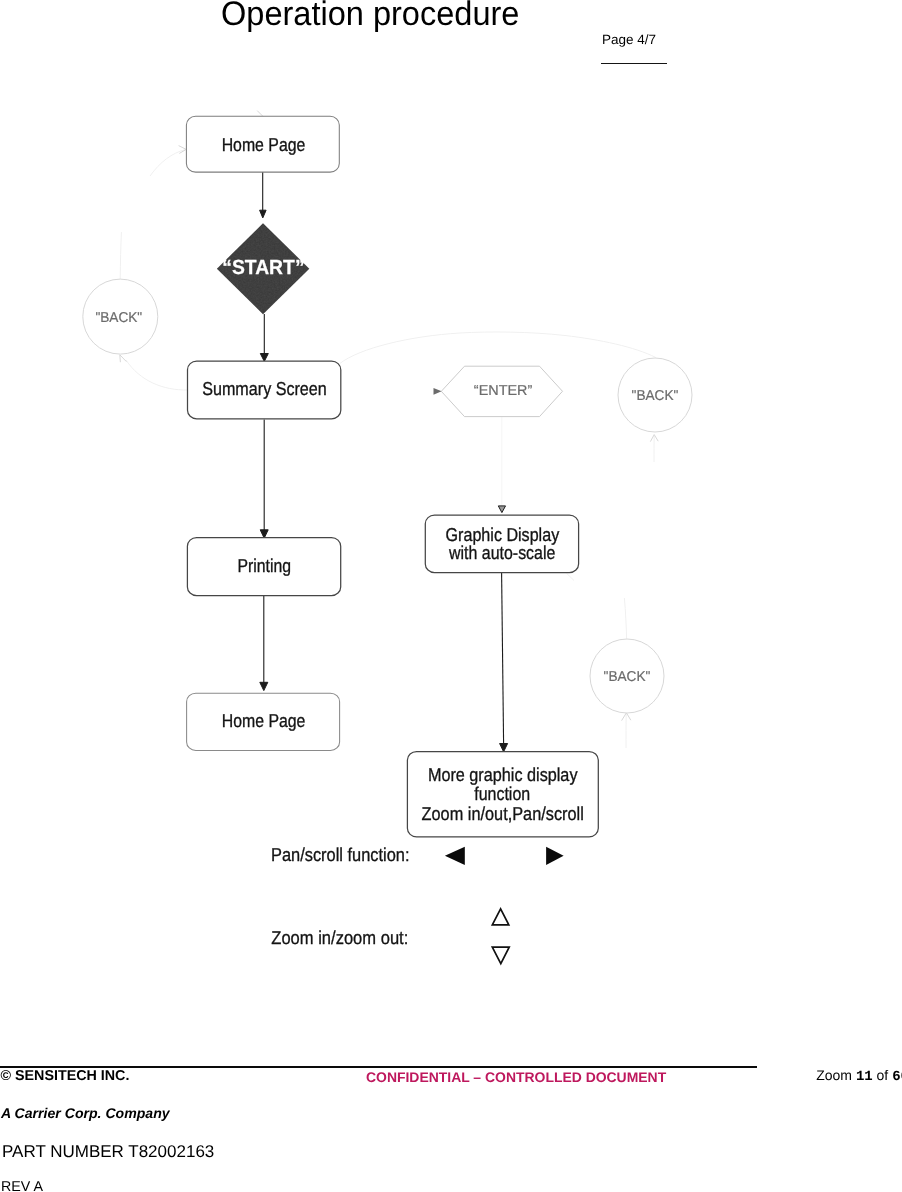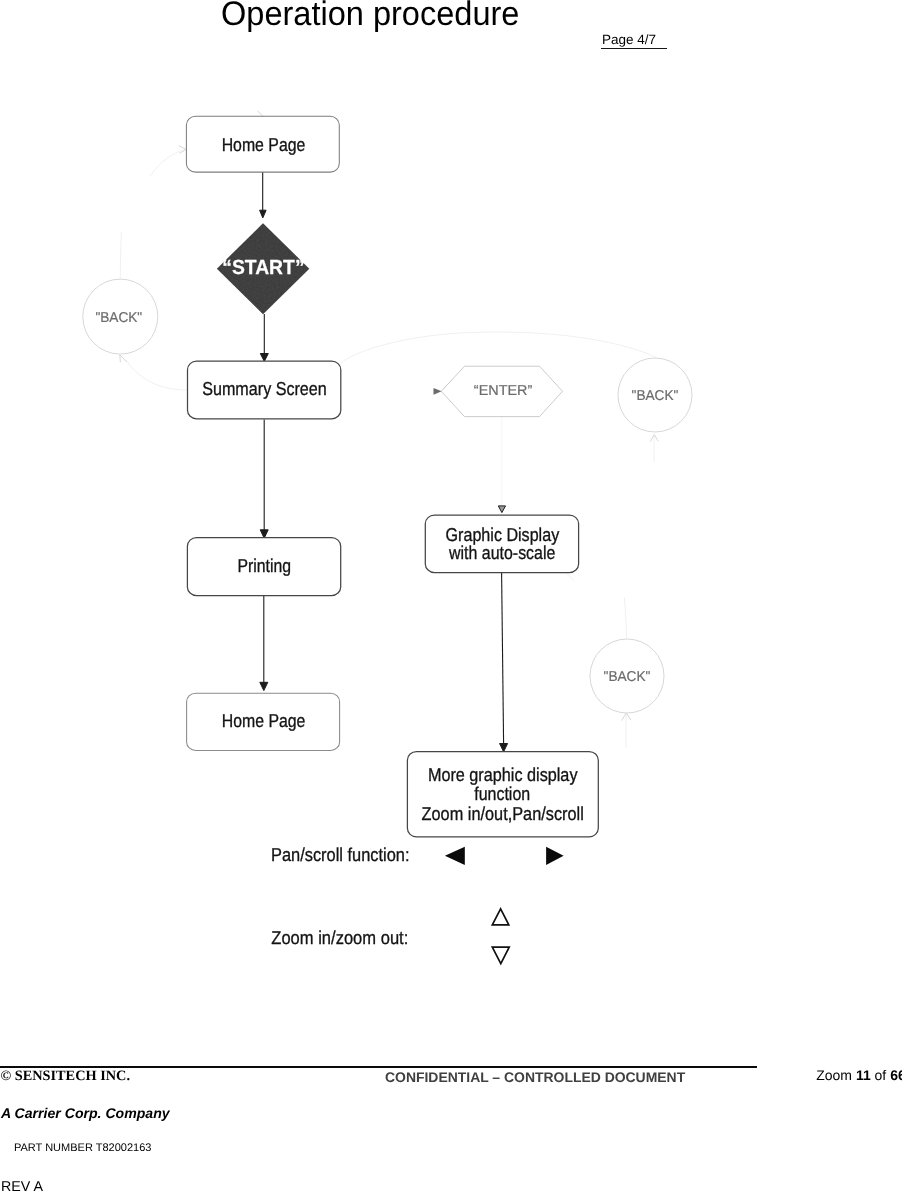--- a/index.html
+++ b/index.html
@@ -3,36 +3,36 @@
 <meta charset="utf-8">
 <title>Operation procedure</title>
 <style>
   html,body{margin:0;padding:0;background:#fff;}
   body{width:902px;height:1192px;position:relative;overflow:hidden;
        font-family:"Liberation Sans",sans-serif;color:#000;}
   *{-webkit-font-smoothing:antialiased;text-rendering:geometricPrecision;}
   .page{position:absolute;left:0;top:0;width:755px;height:1192px;transform:translateZ(0);}
   #doc-title{position:absolute;left:220.5px;top:1.3px;font-size:34px;line-height:26px;transform:scaleX(0.957);transform-origin:left top;}
   #page-indicator{position:absolute;left:601px;top:32.4px;font-size:13.5px;}
-  #page-indicator .ul{display:inline-block;border-bottom:1.3px solid #151515;padding-bottom:1px;padding-right:11px;padding-left:1px;}
+  #page-indicator .ul{display:inline-block;border-bottom:1.3px solid #151515;padding-bottom:16px;padding-right:11px;padding-left:1px;}
   svg.flow{position:absolute;left:0;top:0;width:902px;height:1060px;will-change:transform;transform:translateZ(0);}
   .flow text{font-family:"Liberation Sans",sans-serif;font-size:18.6px;fill:#131313;stroke:#131313;stroke-width:0.32px;paint-order:stroke fill;}
   .flow text.w{fill:#ffffff;stroke:#ffffff;stroke-width:0.25px;}
   .flow text.g{fill:#6b6b6b;stroke:#6b6b6b;stroke-width:0.2px;}
   .flow text.small{font-size:14.3px;}
   .flow text.start{font-size:20.4px;font-weight:bold;}
   
   .footer{position:absolute;left:0;top:1064px;width:902px;}
   .rule{position:absolute;left:0;top:1.8px;width:757px;height:2px;background:#0a0a0a;}
-  .f-left{position:absolute;left:0.5px;top:4px;font-size:14.3px;font-weight:bold;white-space:nowrap;font-family:Liberation Serif, serif;}
-  .f-conf{position:absolute;left:385px;top:5px;font-size:13.95px;font-weight:bold;color:#404040;white-space:nowrap;}
+  .f-left{position:absolute;left:0.5px;top:4px;font-size:14.3px;font-weight:bold;white-space:nowrap;}
+  .f-conf{position:absolute;left:366px;top:5px;font-size:13.95px;font-weight:bold;color:#be185d;white-space:nowrap;}
   .f-page{position:absolute;left:816.2px;top:3.2px;font-size:14px;white-space:nowrap;}
-  .f-page b{font-weight:bold;}
+  .f-page b{font-weight:bold;font-family:Liberation Mono, monospace;}
   .f-l2{position:absolute;left:1px;top:40.5px;font-size:14.1px;font-weight:bold;white-space:nowrap;font-style:italic;}
-  .f-l3{position:absolute;left:14px;top:77.5px;font-size:11px;white-space:nowrap;}
+  .f-l3{position:absolute;left:2px;top:77.5px;font-size:17px;white-space:nowrap;}
   .f-l4{position:absolute;left:1px;top:114.5px;font-size:14.25px;white-space:nowrap;}
 </style>
 </head>
 <body>
 
 <div class="page">
   <div id="doc-title">Operation procedure</div>
   <div id="page-indicator"><span class="ul">Page 4/7</span></div>
 
   <svg class="flow" viewBox="0 0 902 1060" xmlns="http://www.w3.org/2000/svg">

